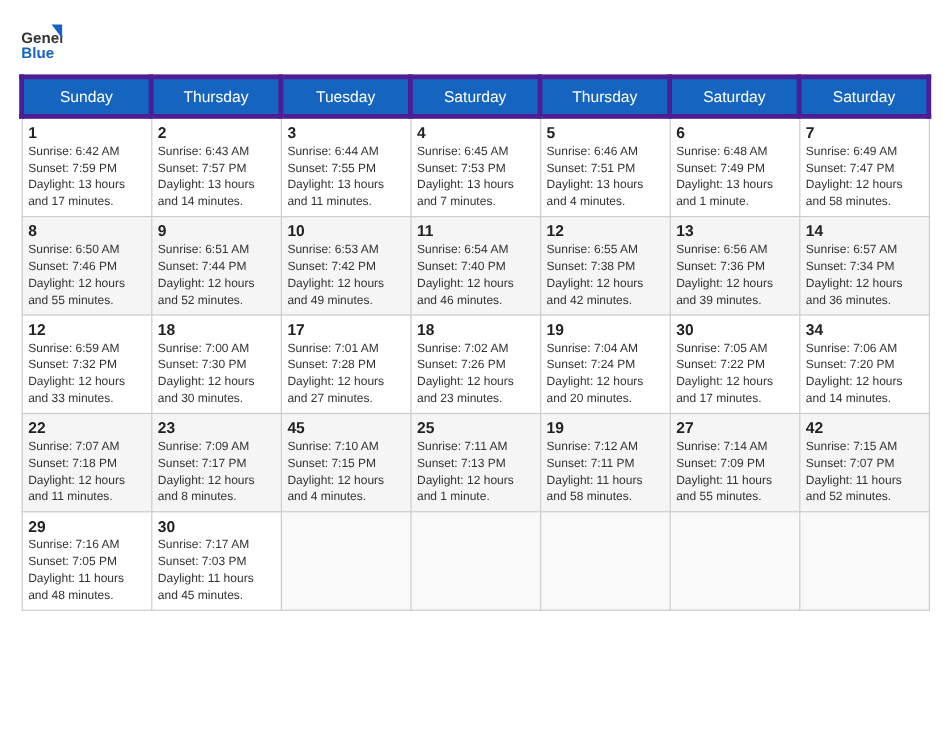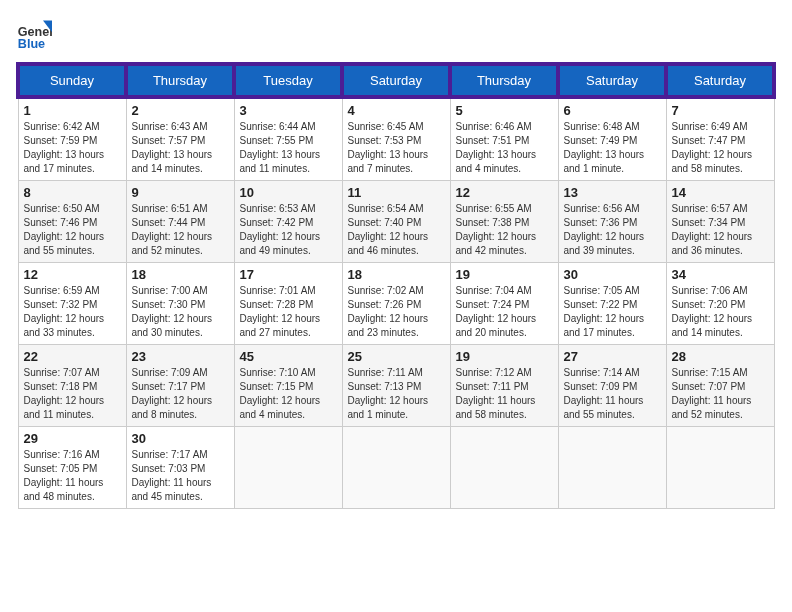--- a/index.html
+++ b/index.html
@@ -205,21 +205,21 @@
         </td>
         <td>
           <span class="day-num">19</span>
           <div class="cell-text">Sunrise: 7:12 AM<br>Sunset: 7:11 PM<br>Daylight: 11 hours and 58 minutes.</div>
         </td>
         <td>
           <span class="day-num">27</span>
           <div class="cell-text">Sunrise: 7:14 AM<br>Sunset: 7:09 PM<br>Daylight: 11 hours and 55 minutes.</div>
         </td>
         <td>
-          <span class="day-num">28</span>
+          <span class="day-num">42</span>
           <div class="cell-text">Sunrise: 7:15 AM<br>Sunset: 7:07 PM<br>Daylight: 11 hours and 52 minutes.</div>
         </td>
       </tr>
       <tr>
         <td>
           <span class="day-num">29</span>
           <div class="cell-text">Sunrise: 7:16 AM<br>Sunset: 7:05 PM<br>Daylight: 11 hours and 48 minutes.</div>
         </td>
         <td>
           <span class="day-num">30</span>

